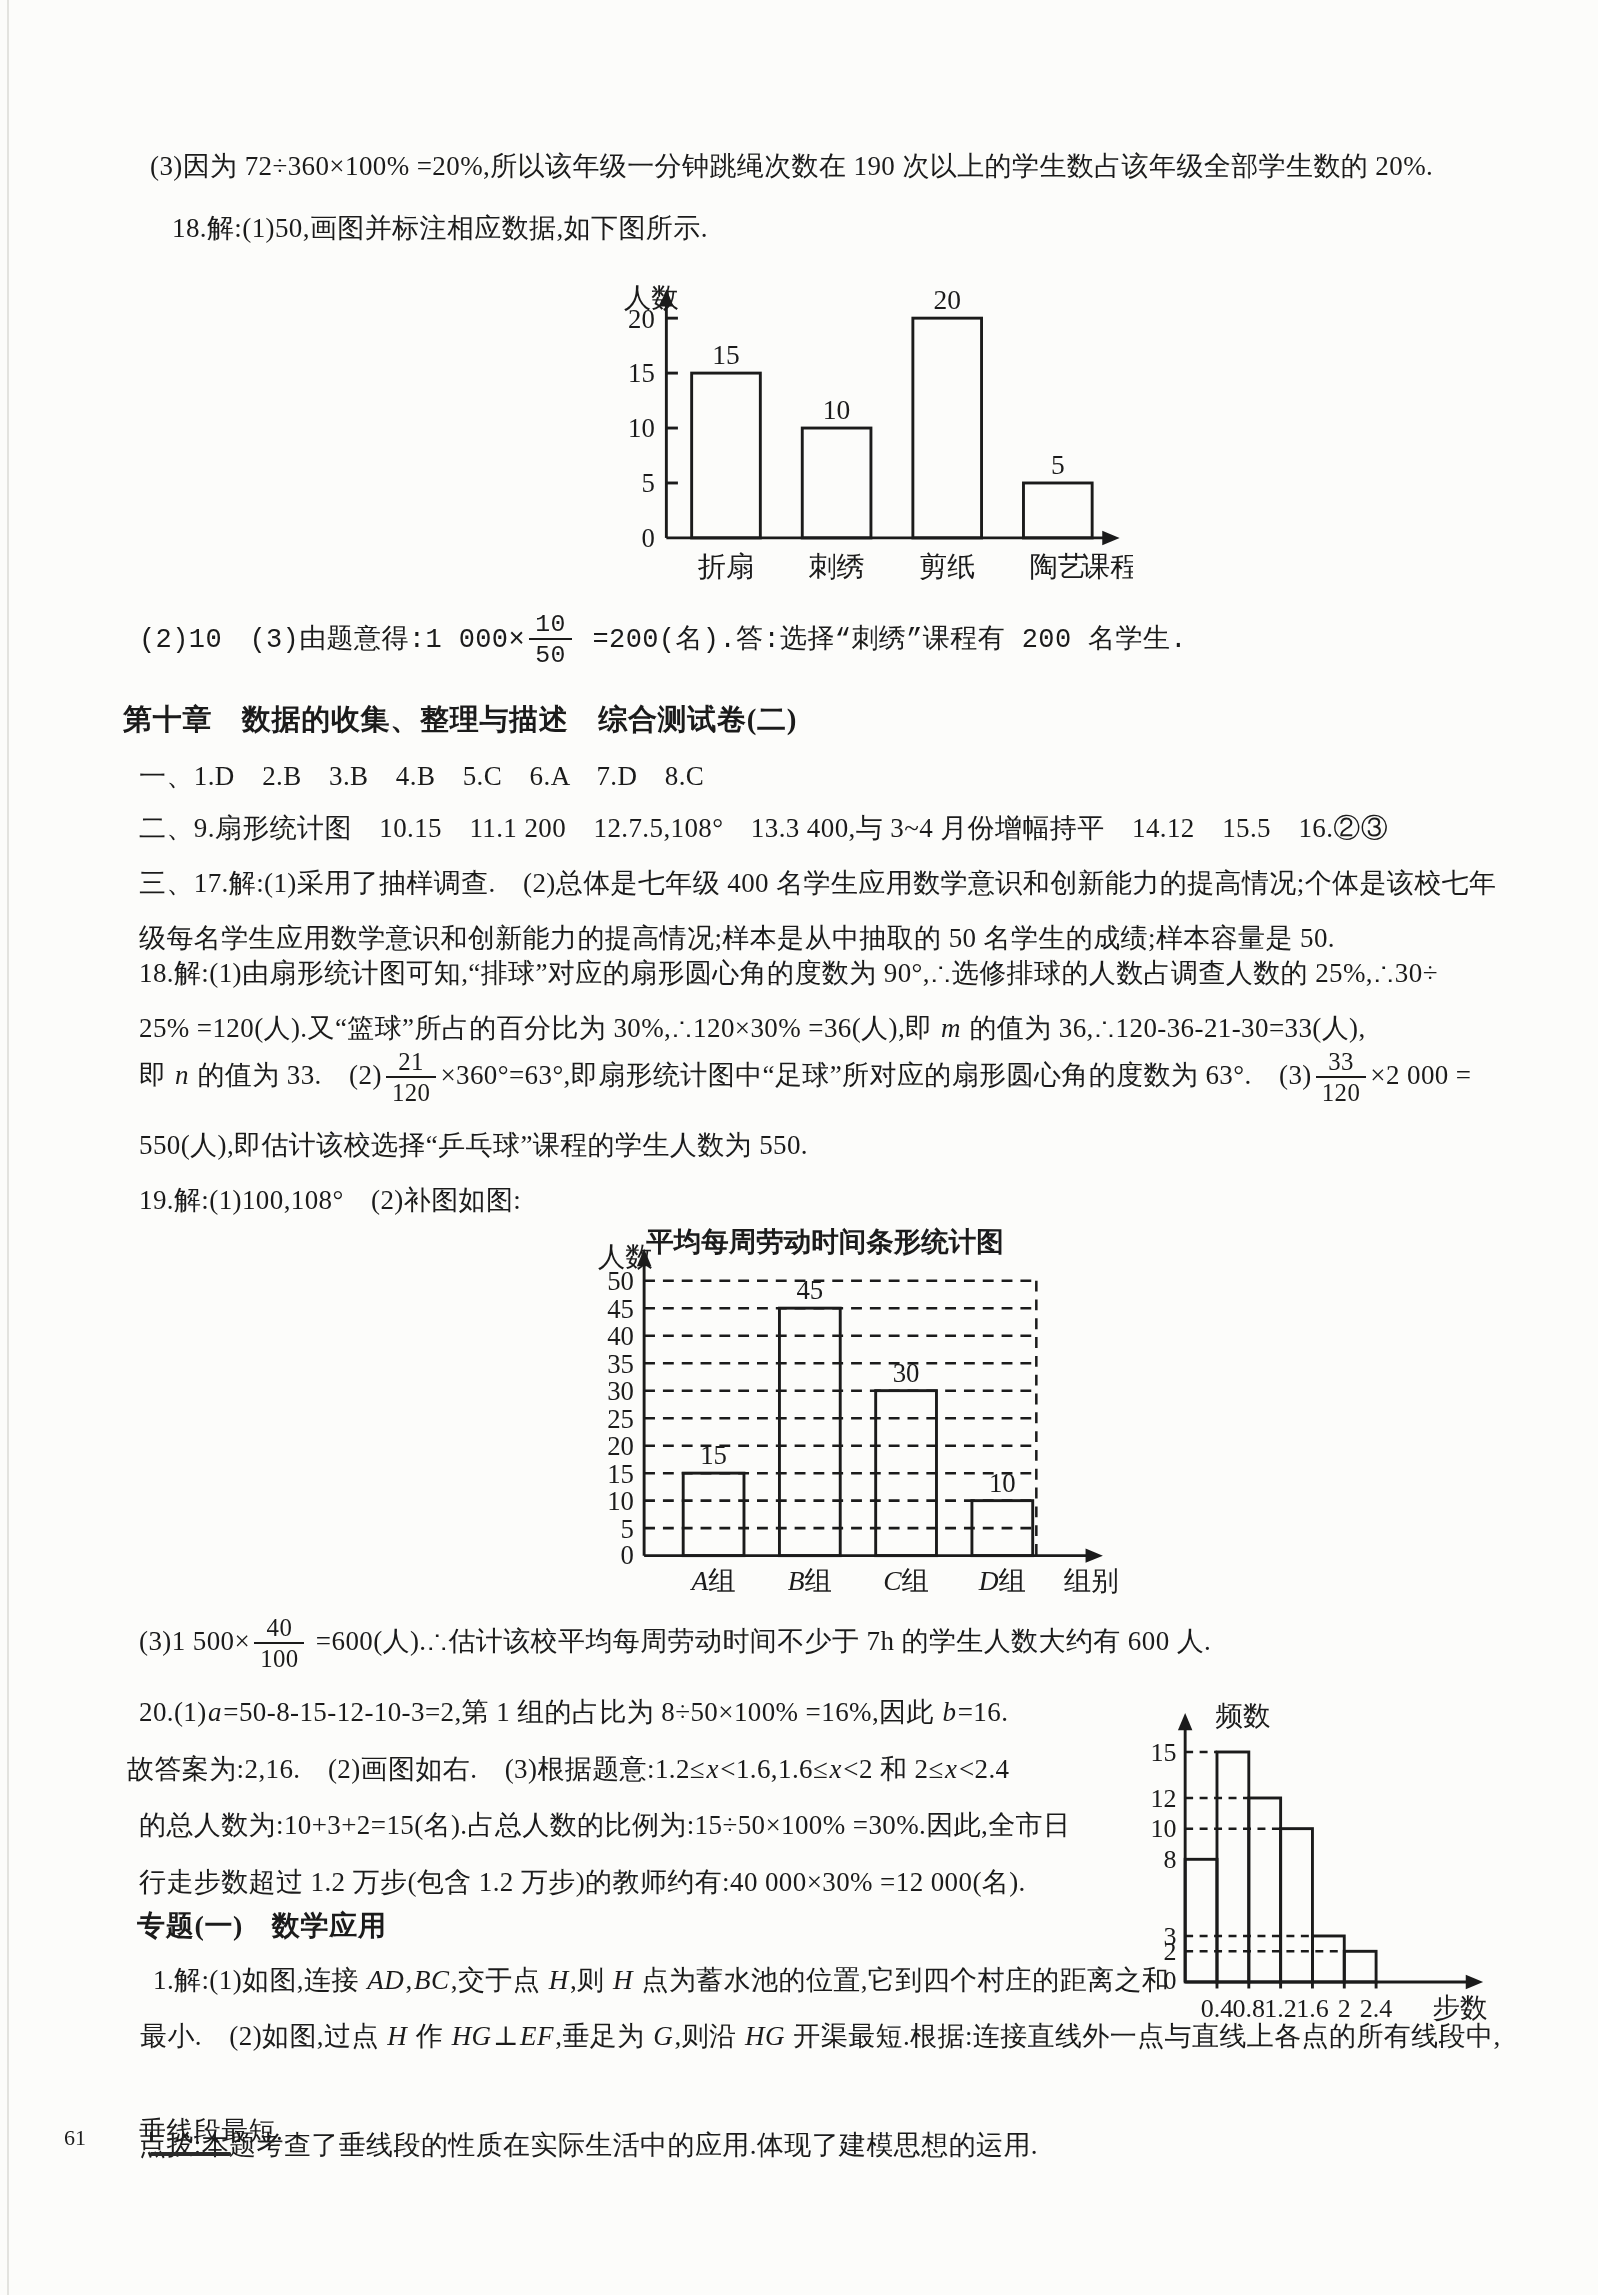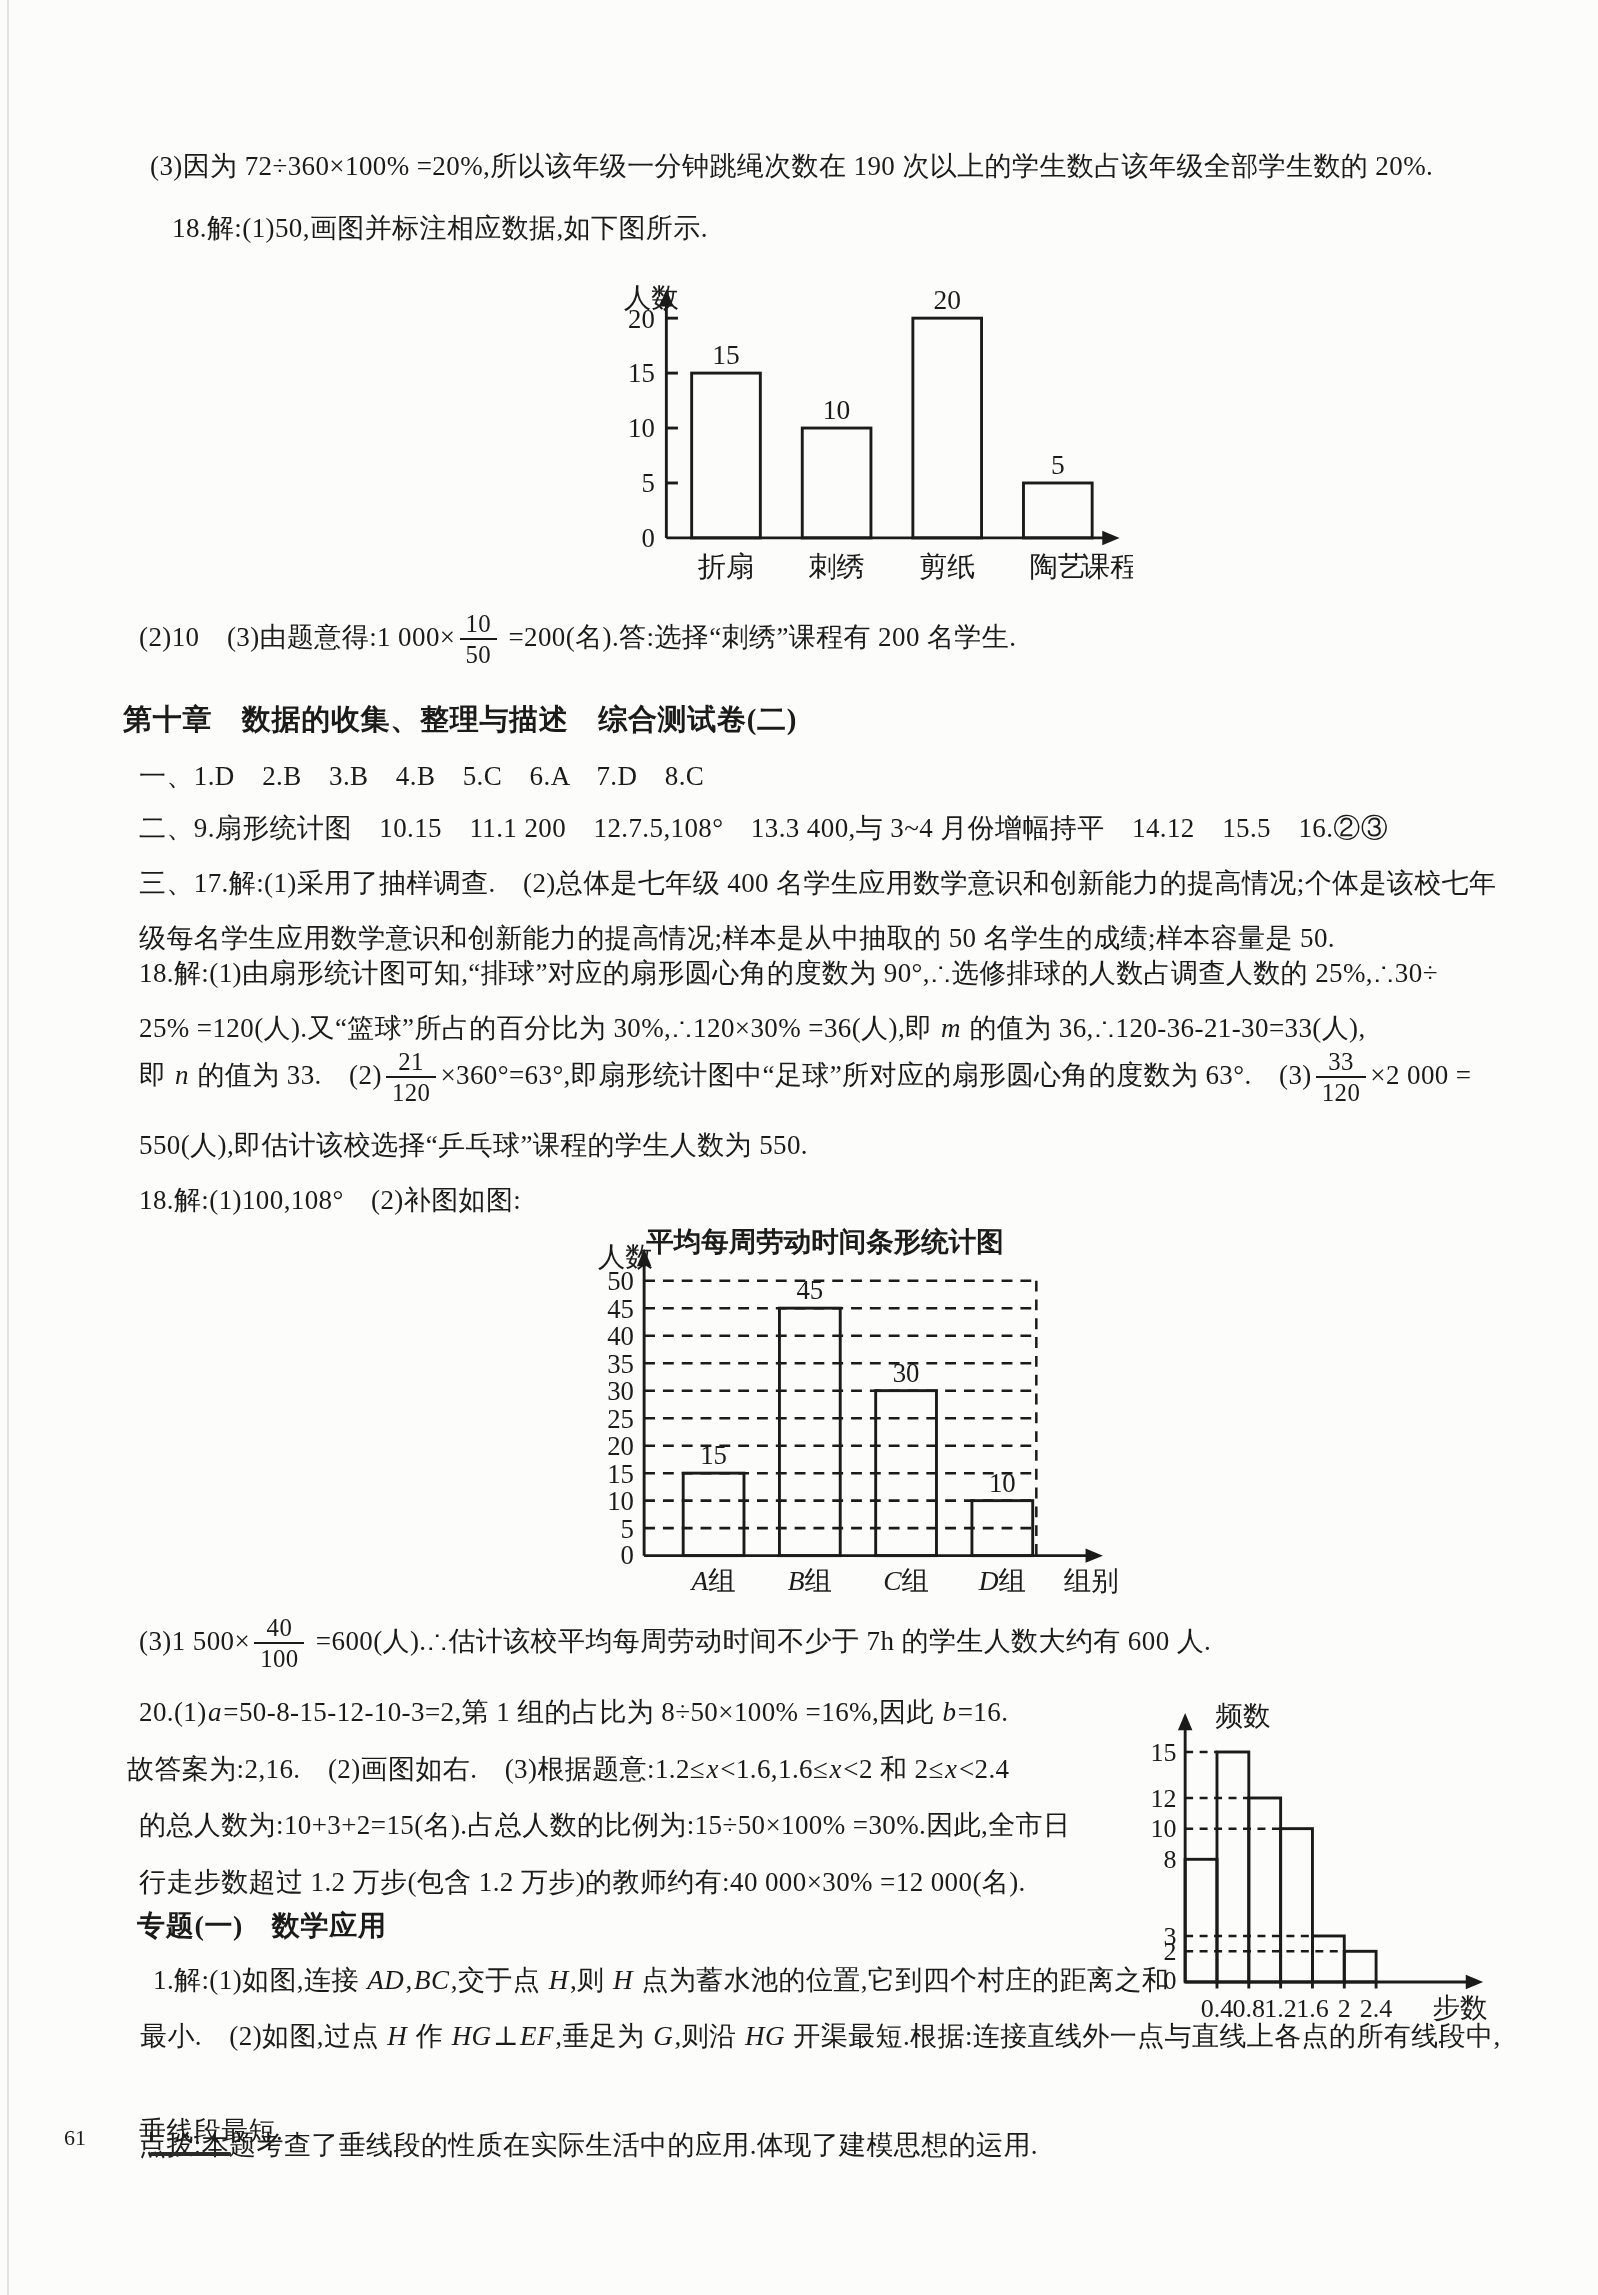--- a/index.html
+++ b/index.html
@@ -55,33 +55,33 @@
       <rect x="406" y="68" width="95" height="304" fill="none" stroke="#1b1b1b" stroke-width="4"></rect>
       <text x="453.5" y="56" font-size="38" text-anchor="middle">20</text>
       <text x="453.5" y="424" font-size="39" text-anchor="middle">剪纸</text>
       <rect x="559" y="296" width="95" height="76" fill="none" stroke="#1b1b1b" stroke-width="4"></rect>
       <text x="606.5" y="284" font-size="38" text-anchor="middle">5</text>
       <text x="606.5" y="424" font-size="39" text-anchor="middle">陶艺</text>
       <text x="640" y="424" font-size="39" text-anchor="start">课程</text>
     </g>
   </svg>
 
-<div class="tline" style="left:139px;top:611px;">(2)10　(3)由题意得:1 000×<span class="frac"><span class="num">10</span><span class="den">50</span></span> =200(名).答:选择“刺绣”课程有 200 名学生.</div>
+<div class="tline" style="left:139px;top:611px;font-family:Liberation Mono, monospace;">(2)10　(3)由题意得:1 000×<span class="frac"><span class="num">10</span><span class="den">50</span></span> =200(名).答:选择“刺绣”课程有 200 名学生.</div>
 
 <div class="heading" style="left:123px;top:700px;width:1383px;">第十章　数据的收集、整理与描述　综合测试卷(二)</div>
 
 <div class="tline" style="left:139px;top:758px;">一、1.D　2.B　3.B　4.B　5.C　6.A　7.D　8.C</div>
 <div class="tline" style="left:139px;top:810px;">二、9.扇形统计图　10.15　11.1 200　12.7.5,108°　13.3 400,与 3~4 月份增幅持平　14.12　15.5　16.②③</div>
 <div class="tline" style="left:139px;top:865px;">三、17.解:(1)采用了抽样调查.　(2)总体是七年级 400 名学生应用数学意识和创新能力的提高情况;个体是该校七年</div>
 <div class="tline" style="left:139px;top:920px;">级每名学生应用数学意识和创新能力的提高情况;样本是从中抽取的 50 名学生的成绩;样本容量是 50.</div>
 <div class="tline" style="left:139px;top:955px;">18.解:(1)由扇形统计图可知,“排球”对应的扇形圆心角的度数为 90°,∴选修排球的人数占调查人数的 25%,∴30÷</div>
 <div class="tline" style="left:139px;top:1010px;">25% =120(人).又“篮球”所占的百分比为 30%,∴120×30% =36(人),即 <i>m</i> 的值为 36,∴120-36-21-30=33(人),</div>
 <div class="tline" style="left:139px;top:1049px;">即 <i>n</i> 的值为 33.　(2)<span class="frac"><span class="num">21</span><span class="den">120</span></span>×360°=63°,即扇形统计图中“足球”所对应的扇形圆心角的度数为 63°.　(3)<span class="frac"><span class="num">33</span><span class="den">120</span></span>×2 000 =</div>
 <div class="tline" style="left:139px;top:1127px;text-align:right;">550(人),即估计该校选择“乒乓球”课程的学生人数为 550.</div>
-<div class="tline" style="left:139px;top:1182px;">18.解:(1)100,108°　(2)补图如图:</div>
+<div class="tline" style="left:139px;top:1182px;">19.解:(1)100,108°　(2)补图如图:</div>
 
 <div class="chart-title" style="left:550px;top:1224px;width:550px;">平均每周劳动时间条形统计图</div>
 <svg class="chart" id="chart2" viewBox="0 0 760 550" width="550" height="398" style="left:592px;top:1230px;">
     <g>
       <line x1="72" y1="412" x2="614" y2="412" stroke="#1b1b1b" stroke-width="3.5" stroke-dasharray="15 11"></line>
       <line x1="72" y1="374" x2="614" y2="374" stroke="#1b1b1b" stroke-width="3.5" stroke-dasharray="15 11"></line>
       <line x1="72" y1="336" x2="614" y2="336" stroke="#1b1b1b" stroke-width="3.5" stroke-dasharray="15 11"></line>
       <line x1="72" y1="298" x2="614" y2="298" stroke="#1b1b1b" stroke-width="3.5" stroke-dasharray="15 11"></line>
       <line x1="72" y1="260" x2="614" y2="260" stroke="#1b1b1b" stroke-width="3.5" stroke-dasharray="15 11"></line>
       <line x1="72" y1="222" x2="614" y2="222" stroke="#1b1b1b" stroke-width="3.5" stroke-dasharray="15 11"></line>

